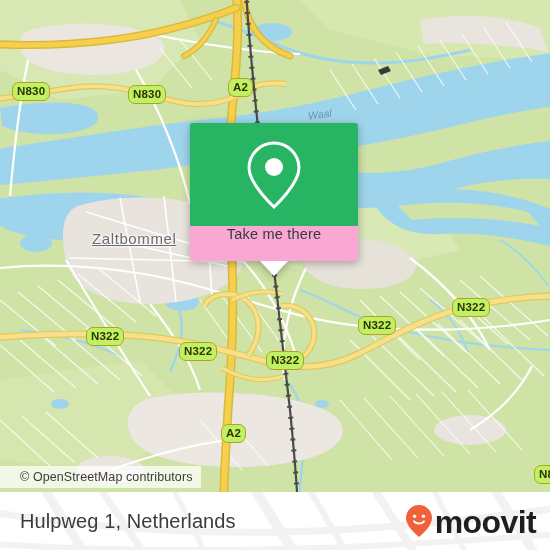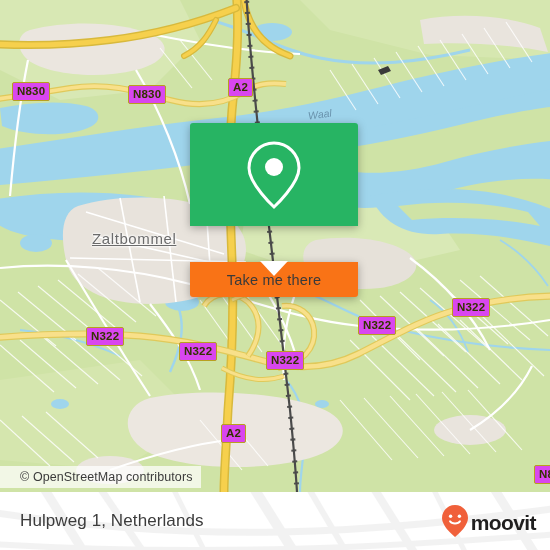--- a/index.html
+++ b/index.html
@@ -43,23 +43,23 @@
     font-size: 12.5px;
     color: #3b3b3b;
     letter-spacing: 0.1px;
     white-space: nowrap;
     z-index: 30;
   }
 
   
   .shield {
     position: absolute;
-    background: #d946ef;
+    background: #bef264;
     border: 1.6px solid #b8a01f;
-    border-radius: 2px;
+    border-radius: 7px;
     color: #333300;
     font-size: 11.5px;
     font-weight: bold;
     line-height: 1;
     padding: 2.5px 4px 3px 4px;
     letter-spacing: 0.2px;
     z-index: 12;
     white-space: nowrap;
   }
 
@@ -94,27 +94,26 @@
   }
   .popup-head {
     background: #27b463;
     height: 103px;
     border-radius: 3px 3px 0 0;
     display: flex;
     align-items: center;
     justify-content: center;
   }
   .popup-foot {
-    background: #f97316;
+    background: #f9a8d4;
     height: 35px;
     border-radius: 0 0 3px 3px;
     display: flex;
-    align-items: center;
+    align-items: flex-start;
     justify-content: center;
-    margin-top: 36px;
   }
   .popup-foot span {
     font-size: 14.5px;
     color: #3a3a3a;
     letter-spacing: 0.2px;
   }
   .popup-tail {
     position: absolute;
     left: 50%;
     margin-left: -14px;
@@ -141,37 +140,37 @@
     width: 550px; height: 58px;
     opacity: 0.55;
   }
   .footer-addr {
     position: absolute;
     left: 20px;
     top: 0;
     height: 58px;
     display: flex;
     align-items: center;
-    font-size: 17px;
+    font-size: 20px;
     color: #3c3c3c;
     letter-spacing: 0.1px;
     z-index: 2;
   }
   .footer-logo {
     position: absolute;
     right: 14px;
     top: 0;
     height: 58px;
     display: flex;
     align-items: center;
     gap: 2px;
     z-index: 2;
   }
   .logo-word {
-    font-size: 21px;
+    font-size: 32px;
     font-weight: bold;
     color: #201f1f;
     letter-spacing: -0.6px;
     line-height: 1;
     position: relative;
     top: 1px;
   }
 </style>
 </head>
 <body>

